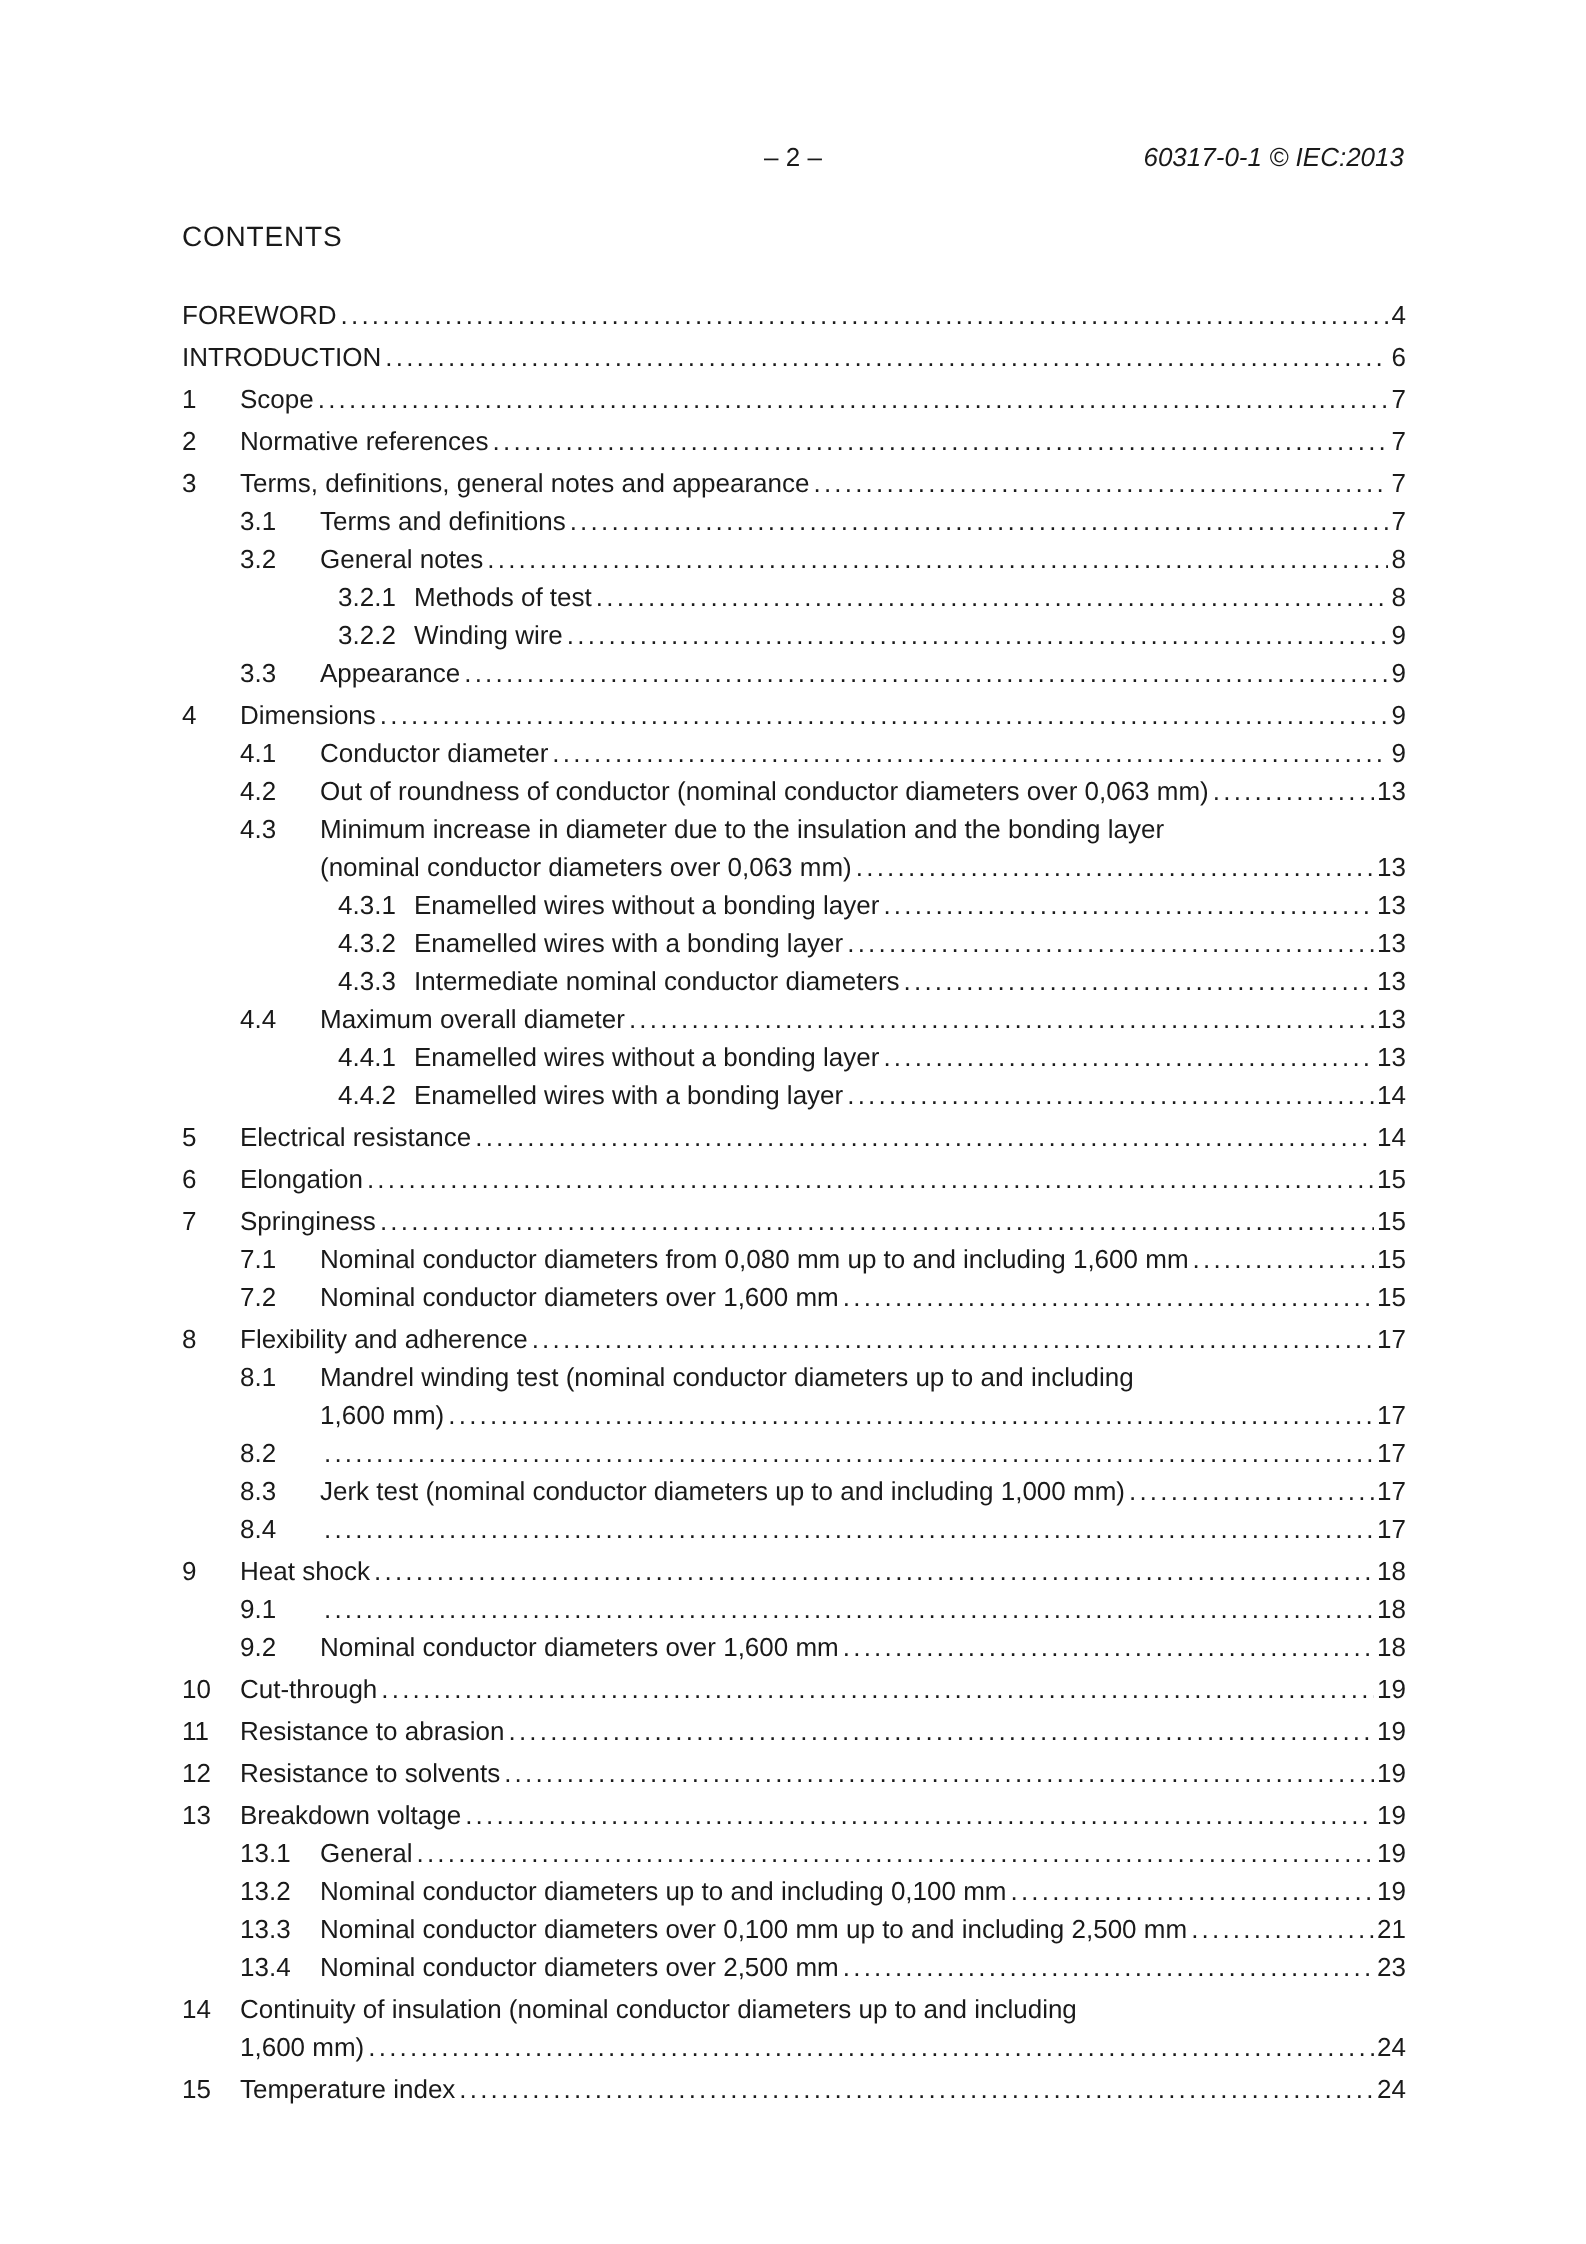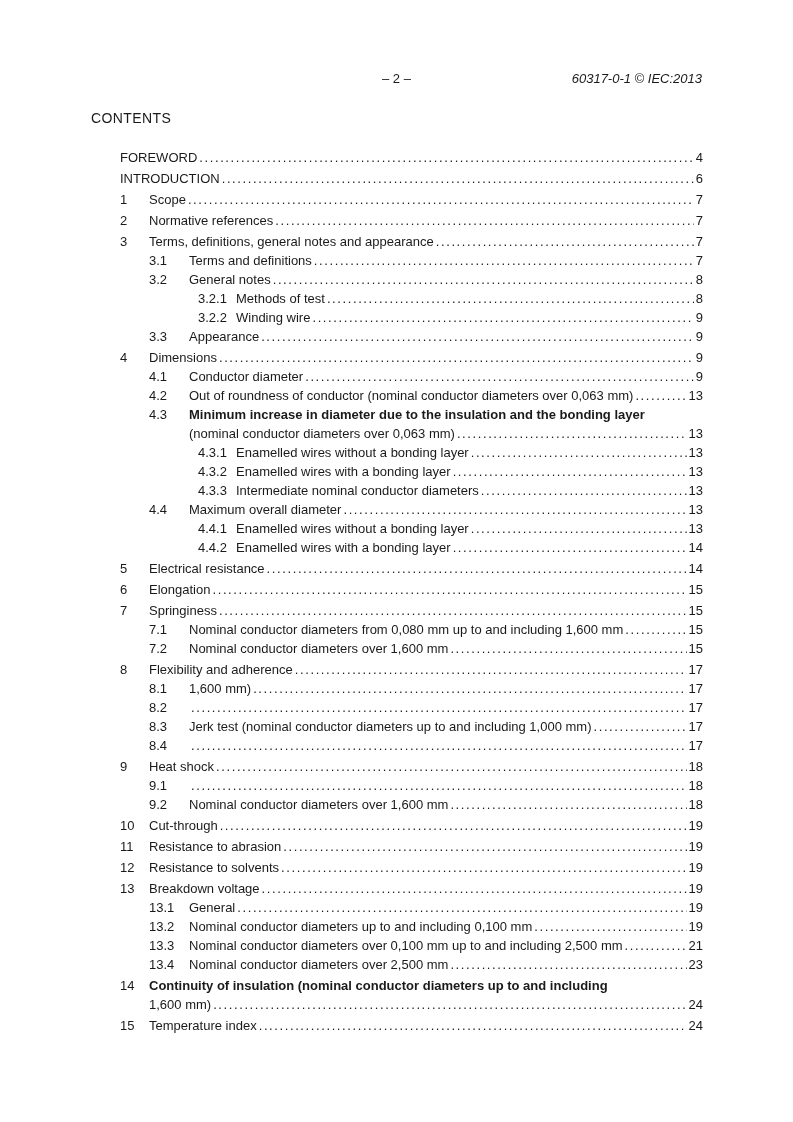--- a/index.html
+++ b/index.html
@@ -48,29 +48,29 @@
     letter-spacing: 0.4px;
   }
   .toc {
     position: absolute;
     top: 146px;
     left: 91px;
     width: 612px;
     font-size: 13px;
     line-height: 19px;
   }
-  .entry { display: flex; margin-left: 29px; }
+  .entry { display: flex; }
   .entry.lvl0 { margin-top: 2px; }
   .num { flex: 0 0 29px; white-space: nowrap; }
   .lvl1 { padding-left: 29px; }
   .lvl1 .num { flex-basis: 40px; }
   .lvl2 { padding-left: 69px; text-align: center; }
   .lvl2 .num { flex-basis: 47px; }
   .body { flex: 1 1 auto; min-width: 0; }
-  .cont-line { white-space: nowrap; font-weight: bold; }
+  .cont-line { white-space: nowrap; }
   .lastline { display: flex; align-items: baseline; }
   .text { flex: 0 1 auto; white-space: nowrap; }
   .dots {
     flex: 1 1 0;
     min-width: 8px;
     overflow: hidden;
     white-space: nowrap;
     margin: 0 2px;
   }
   .dots::after {
@@ -375,20 +375,21 @@
         <span class="text">Flexibility and adherence</span>
         <span class="dots"></span>
         <span class="pg">17</span>
       </span>
     </span>
   </div>
 
   <div class="entry lvl1">
     <span class="num">8.1</span>
     <span class="body">
+      <div class="cont-line">Mandrel winding test (nominal conductor diameters up to and including</div>
           <span class="lastline">
         <span class="text">1,600 mm)</span>
         <span class="dots"></span>
         <span class="pg">17</span>
       </span>
     </span>
   </div>
 
   <div class="entry lvl1">
     <span class="num">8.2</span>

